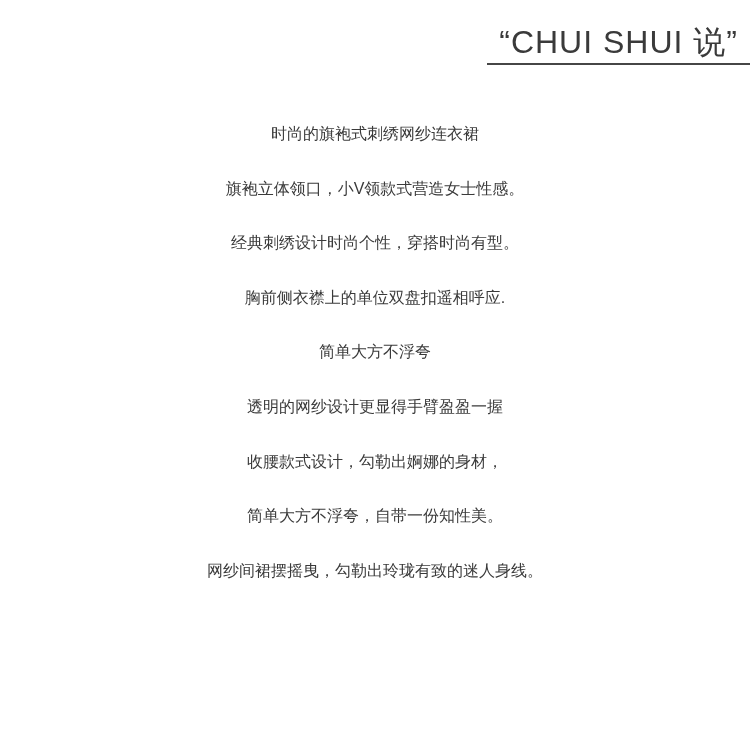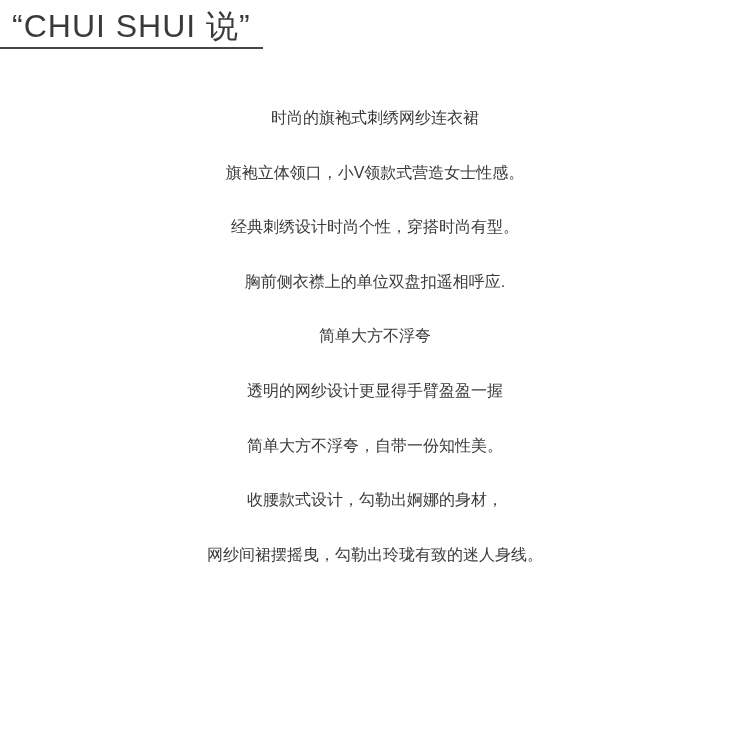--- a/index.html
+++ b/index.html
@@ -13,22 +13,22 @@
     font-family: "Liberation Sans", sans-serif;
     color: #3a3a3a;
     overflow: hidden;
   }
   .page {
     width: 750px;
     height: 730px;
     background: #ffffff;
   }
   .header {
-    text-align: left;
-    padding-top: 8px;
+    text-align: right;
+    padding-top: 24px;
   }
   .title {
     display: inline-block;
     font-size: 32px;
     font-weight: 400;
     letter-spacing: 1px;
     line-height: 36px;
     color: #3a3a3a;
     border-bottom: 2px solid #464646;
     padding: 0 12px 3px 12px;
@@ -56,17 +56,17 @@
   <div class="header">
     <span class="title">“CHUI SHUI 说”</span>
   </div>
   <div class="content">
     <p class="line">时尚的旗袍式刺绣网纱连衣裙</p>
     <p class="line">旗袍立体领口，小V领款式营造女士性感。</p>
     <p class="line">经典刺绣设计时尚个性，穿搭时尚有型。</p>
     <p class="line">胸前侧衣襟上的单位双盘扣遥相呼应.</p>
     <p class="line">简单大方不浮夸</p>
     <p class="line">透明的网纱设计更显得手臂盈盈一握</p>
+    <p class="line">收腰款式设计，勾勒出婀娜的身材，</p>
     <p class="line">简单大方不浮夸，自带一份知性美。</p>
-    <p class="line">收腰款式设计，勾勒出婀娜的身材，</p>
     <p class="line">网纱间裙摆摇曳，勾勒出玲珑有致的迷人身线。</p>
   </div>
 </div>
 
 </body></html>

